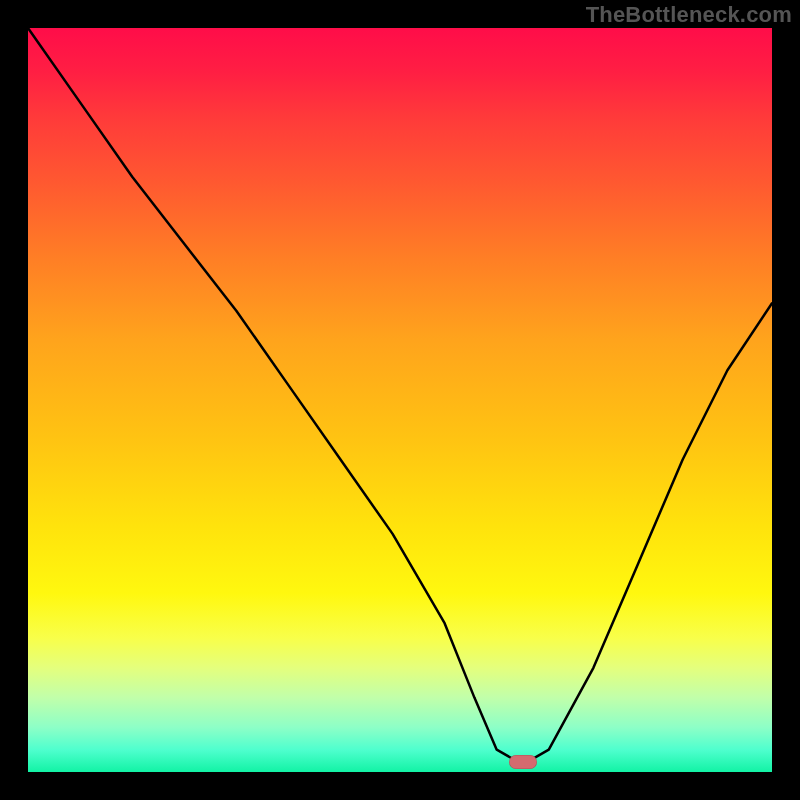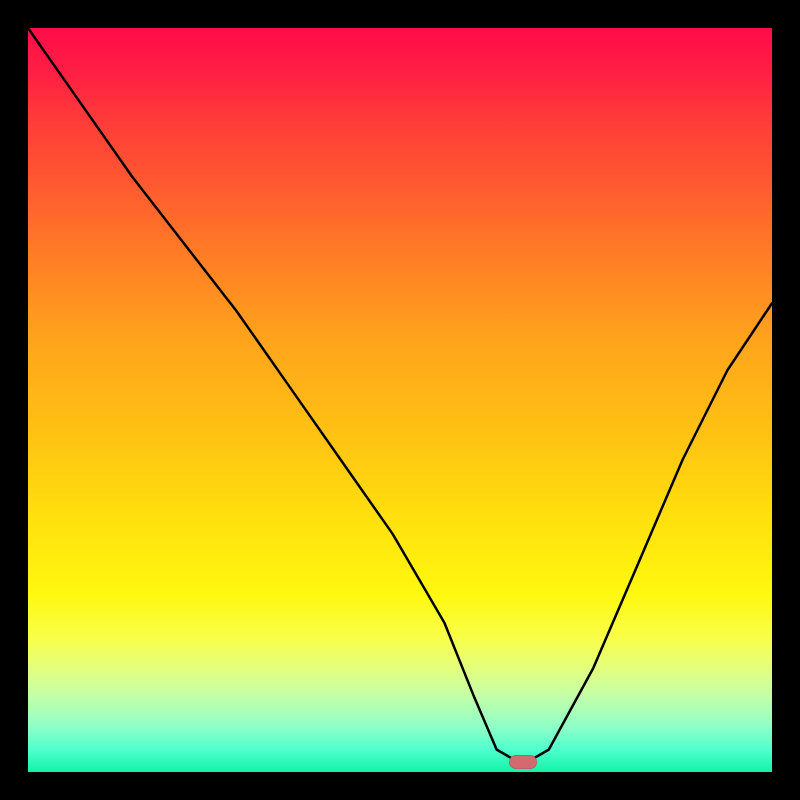--- a/index.html
+++ b/index.html
@@ -76,20 +76,21 @@
     border-radius: 7px;
     background: #d46a6f;
     transform: translate(-50%, -50%);
     box-shadow: 0 0 0 0.5px rgba(0,0,0,0.2) inset;
   }
 </style>
 </head>
 <body>
 
 <div class="frame">
+  <div class="watermark">TheBottleneck.com</div>
 
   <div class="plot">
     <div class="gradient-bg"></div>
 
     <svg class="curve" viewBox="0 0 744 744" preserveAspectRatio="none">
       <path d="M0.0 0.0 L52.1 74.4 L104.2 148.8 L156.2 215.8 L208.3 282.7 L260.4 357.1 L312.5 431.5 L364.6 505.9 L416.6 595.2 L446.4 669.6 L468.7 721.7 L494.8 736.6 L520.8 721.7 L565.4 639.8 L610.1 535.7 L654.7 431.5 L699.4 342.2 L744.0 275.3"></path>
     </svg>
 
     <div class="marker" style="left: 494.76px; top: 734.328px; background: rgb(212, 106, 111);"></div>
   </div>

